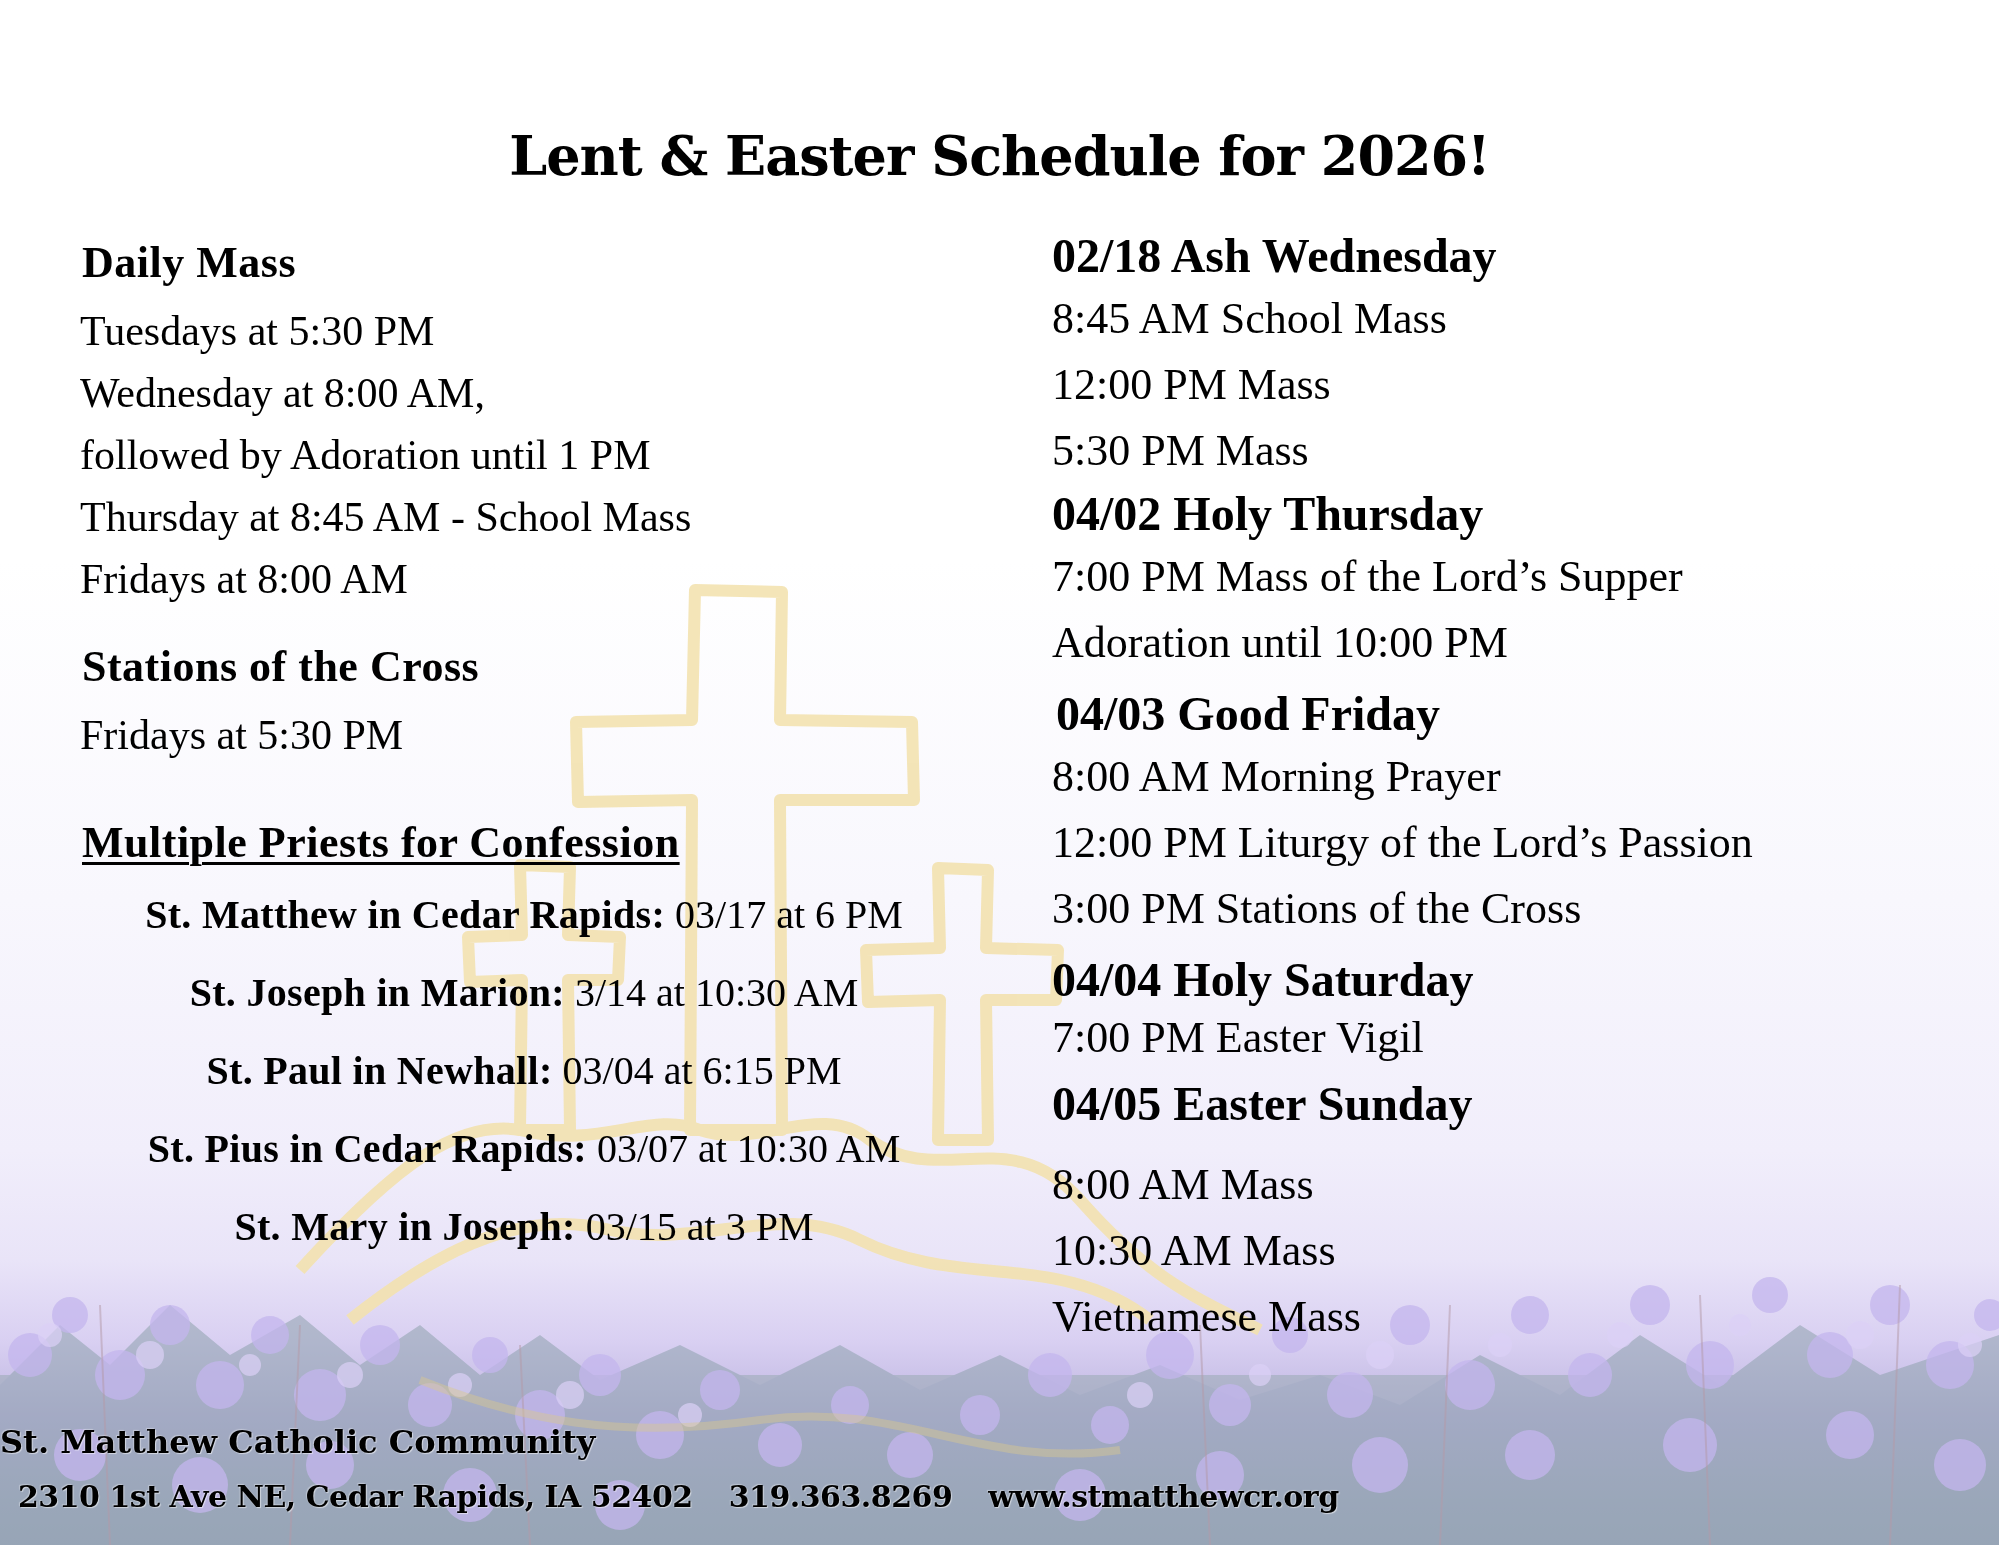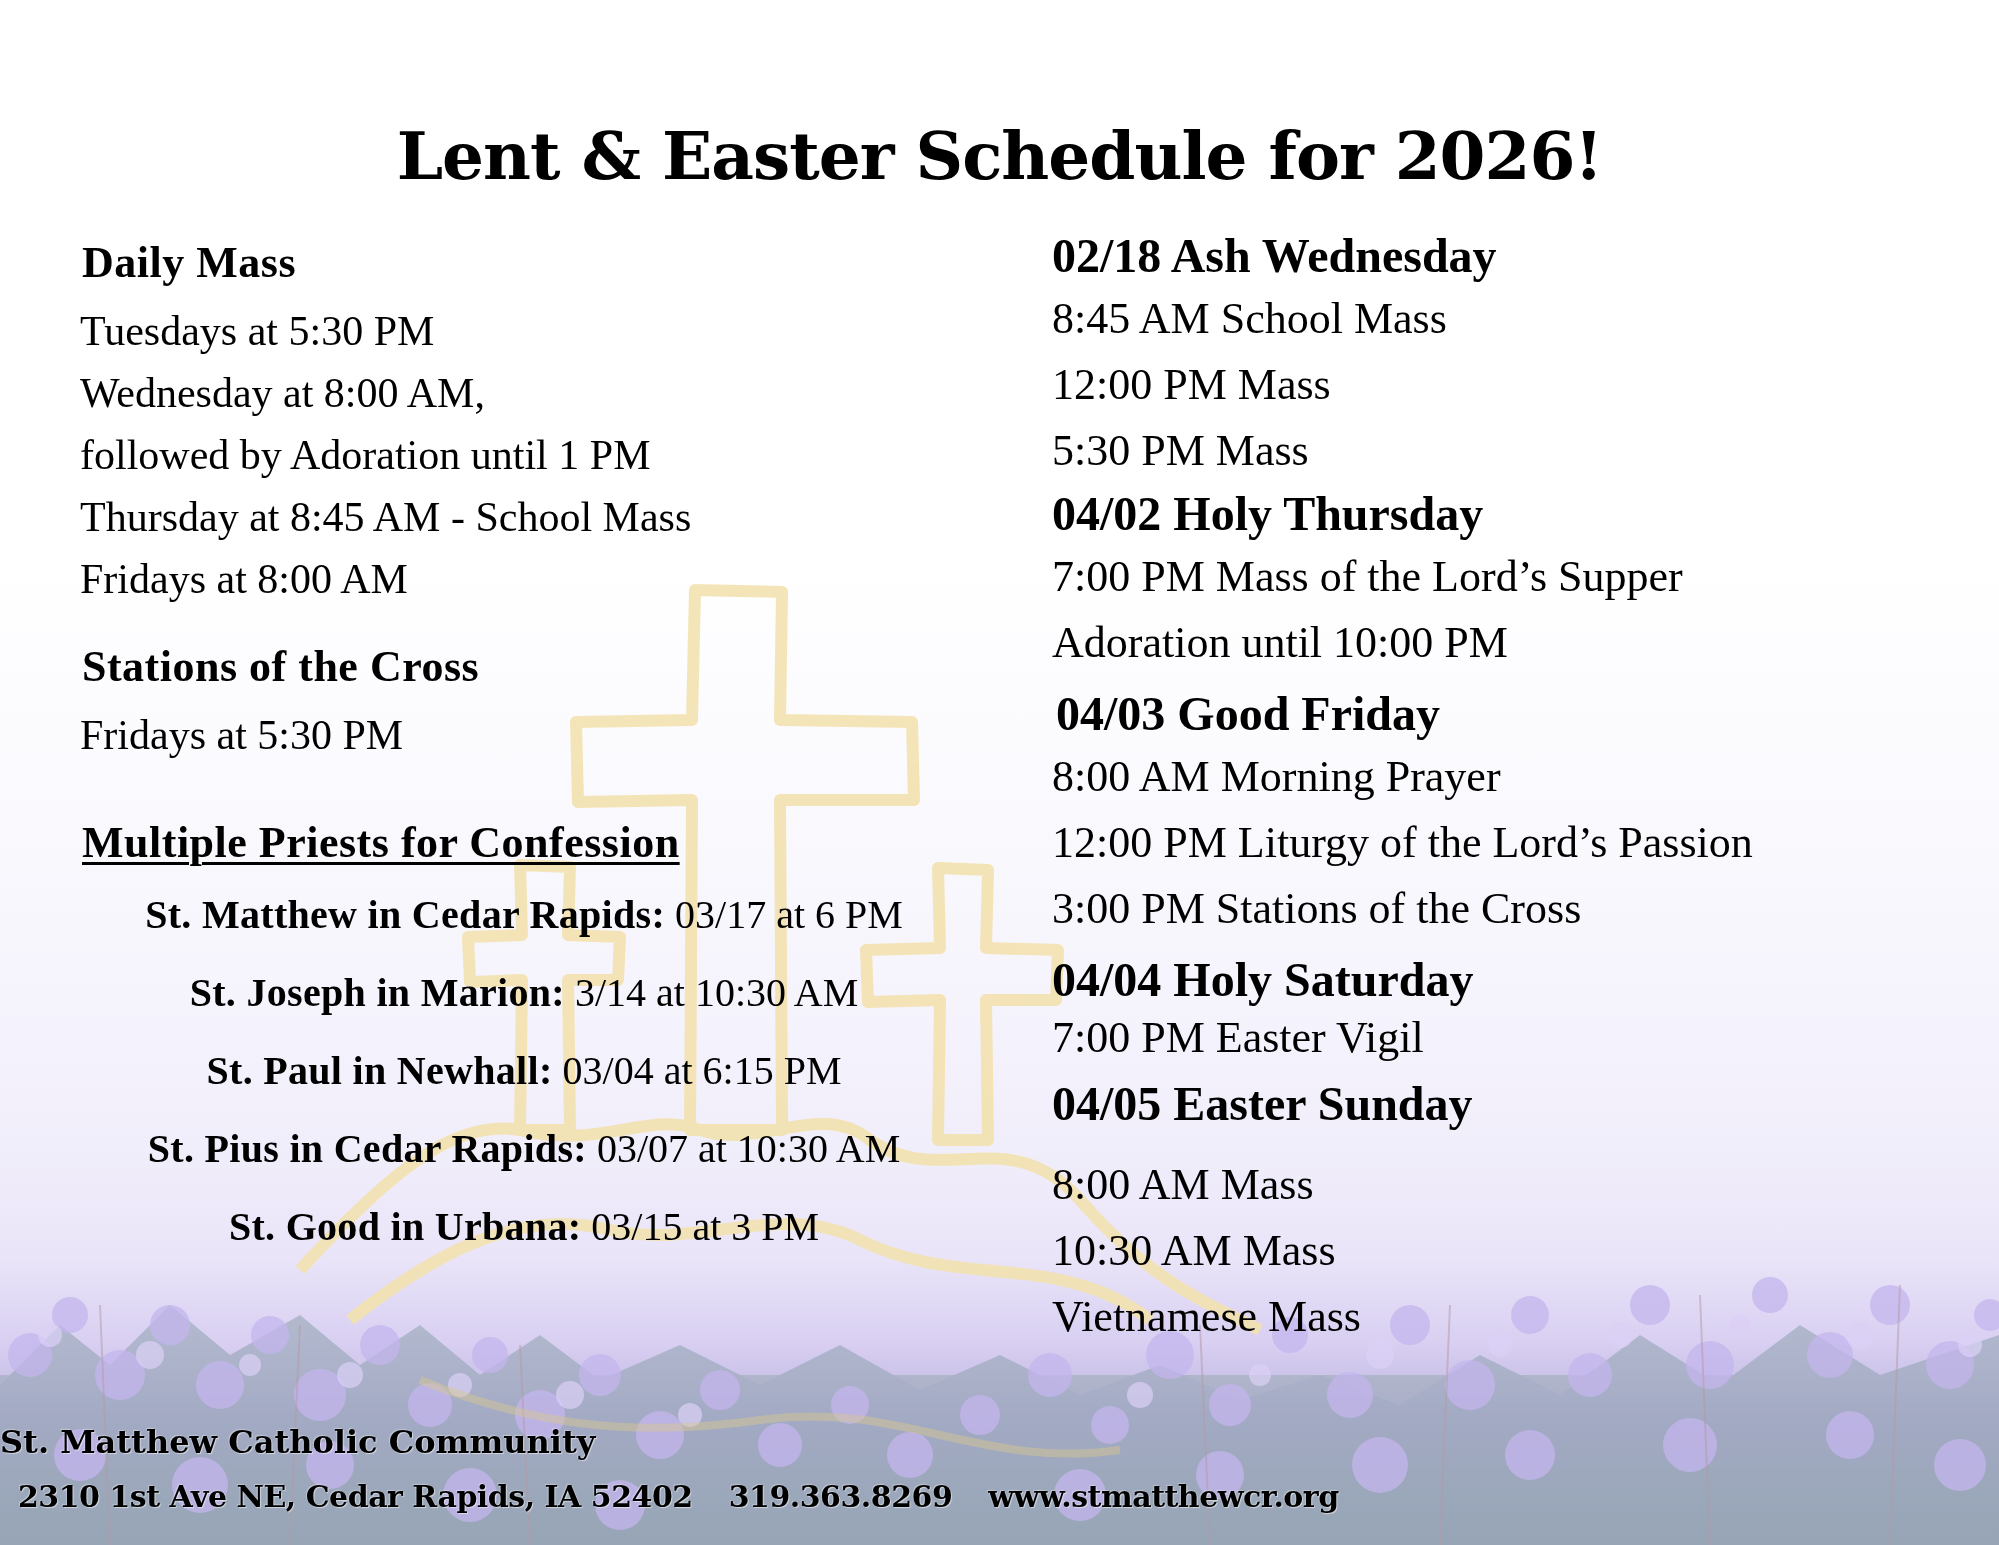--- a/index.html
+++ b/index.html
@@ -40,21 +40,21 @@
     .content { position: relative; z-index: 2; }
 
     .title {
       position: absolute;
       top: 108px;
       left: 0;
       width: 1999px;
       text-align: center;
       font-family: "DejaVu Serif", serif;
       font-weight: bold;
-      font-size: 66px;
+      font-size: 54px;
       letter-spacing: -1px;
       line-height: 96px;
       margin: 0;
     }
 
     .col-left {
       position: absolute;
       left: 74px;
       top: 226px;
       width: 900px;
@@ -269,21 +269,21 @@
       </p>
       <p class="priest-row">
         <span class="name">St. Paul in Newhall:</span>
         <span>03/04 at 6:15 PM</span>
       </p>
       <p class="priest-row">
         <span class="name">St. Pius in Cedar Rapids:</span>
         <span>03/07 at 10:30 AM</span>
       </p>
       <p class="priest-row">
-        <span class="name">St. Good in Urbana:</span>
+        <span class="name">St. Mary in Joseph:</span>
         <span>03/15 at 3 PM</span>
       </p>
     </section>
   </div>
 
   <div class="col-right">
     <section>
       <p class="right-h">02/18 Ash Wednesday</p>
       <p class="right-line">8:45 AM School Mass</p>
       <p class="right-line">12:00 PM Mass</p>

